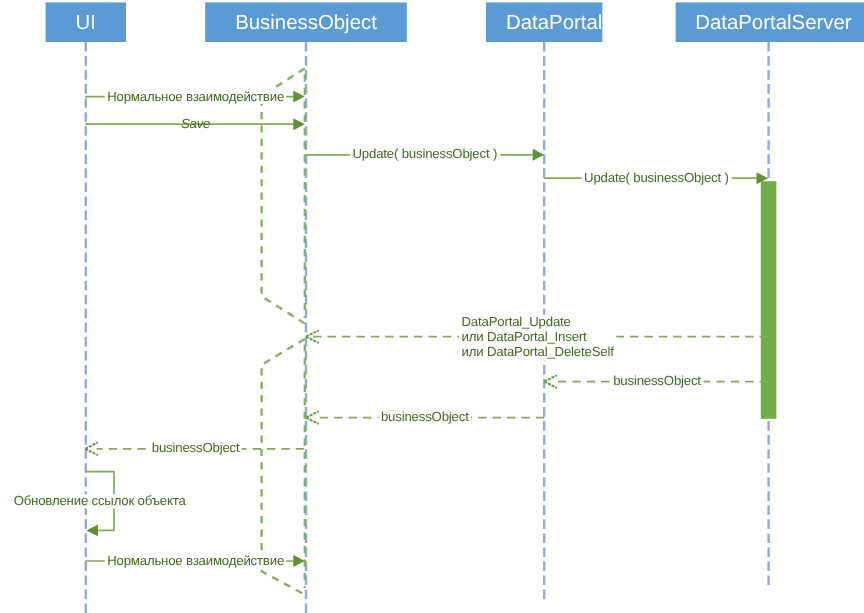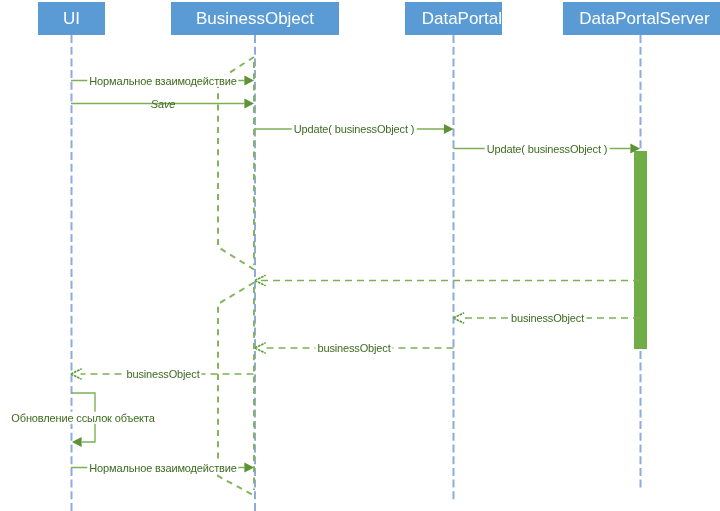--- a/index.html
+++ b/index.html
@@ -66,20 +66,23 @@
       </g>
       <g>
         <line x1="71" y1="467.5" x2="244.5" y2="467.5" stroke="#7FAF55" stroke-width="1.4"></line>
         <path d="M 254 467.5 L 244.4 462.55 L 244.4 472.45 Z" fill="#5E9236" stroke="none"></path>
       </g>
     </svg>
 <div class="msg-label" style="left: 163px; top: 80.5px;">Нормальное взаимодействие</div>
     <div class="msg-label" style="background: transparent; left: 163px; top: 103.5px; font-style: italic;">Save</div>
     <div class="msg-label" style="left: 354px; top: 129px;">Update( businessObject )</div>
     <div class="msg-label" style="left: 547px; top: 148.5px;">Update( businessObject )</div>
+    <div class="msg-label" style="left: 448px; top: 281.2px;">DataPortal_Update
+или DataPortal_Insert
+или DataPortal_DeleteSelf</div>
     <div class="msg-label" style="left: 547.5px; top: 318px;">businessObject</div>
     <div class="msg-label" style="left: 354px; top: 348px;">businessObject</div>
     <div class="msg-label" style="left: 163px; top: 374px;">businessObject</div>
     <div class="msg-label" style="left: 71px; top: 417.5px; margin-left: 12px;">Обновление ссылок объекта</div>
     <div class="msg-label" style="left: 163px; top: 467.5px;">Нормальное взаимодействие</div>
     <div class="actor-box" style="left: 38px; top: 2px; width: 67px; height: 33px;">
       <span>UI</span>
     </div>
     <div class="actor-box" style="left: 171px; top: 2px; width: 168px; height: 33px;">
       <span>BusinessObject</span>

